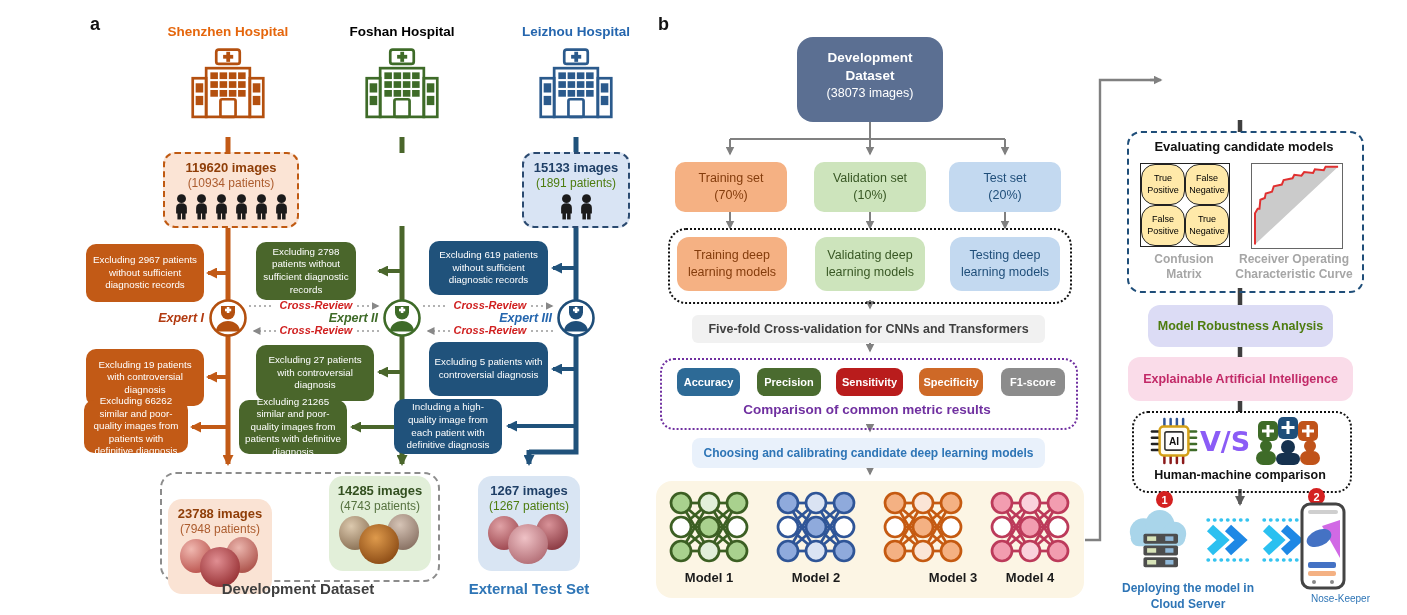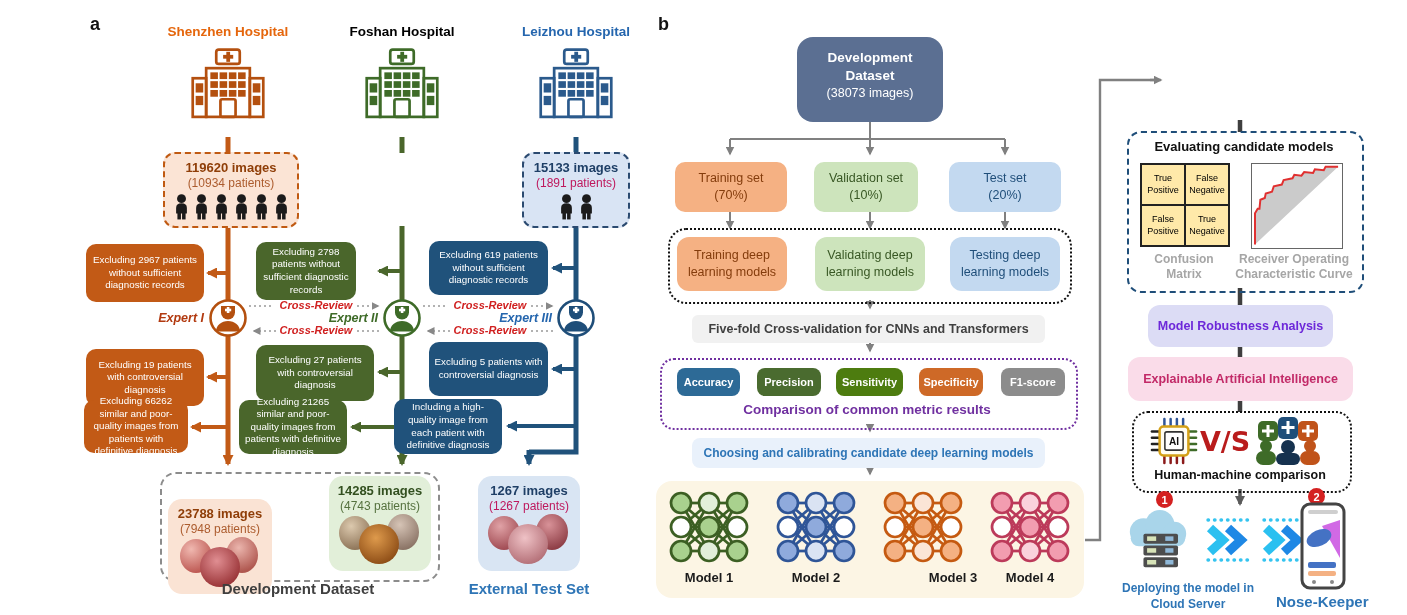--- a/index.html
+++ b/index.html
@@ -1,37 +1,37 @@
 <!DOCTYPE html>
 <html><head>
 <meta charset="utf-8">
 <style>
   html,body{margin:0;padding:0;background:#fff;}
   .stage{position:relative;width:1407px;height:615px;background:#fff;
          font-family:"Liberation Sans",sans-serif;overflow:hidden;}
   .abs{position:absolute;}
   .pre{white-space:pre-line;}
-  .ctr{display:flex;align-items:center;justify-content:center;text-align:center;}
+  .ctr{display:flex;align-items:center;justify-content:center;text-align:center;border-radius:14px;}
   .wires{position:absolute;left:0;top:0;z-index:1;}
   .lvl{z-index:2;}
   
   .plabel{font-size:18px;font-weight:bold;color:#111;}
   
   .htitle{font-size:13.5px;font-weight:bold;text-align:center;}
   .t-o{color:#E5660C;} .t-g{color:#000000;} .t-b{color:#2566AE;}
   
   .cntbox{border-radius:12px;text-align:center;padding-top:6px;box-sizing:border-box;}
   .cb-o{background:#FBE4D5;border:2px dashed #C05A12;}
   .cb-g{background:#E2EFD8;border:2px dashed #4A662B;}
   .cb-b{background:#D9E4F4;border:2px dashed #2B4A70;}
   .cnt{font-size:13px;font-weight:bold;line-height:1.2;}
   .pat{font-size:12px;line-height:1.25;}
   .o-dk{color:#8F3E08;} .o-md{color:#AC5C2E;}
   .g-dk{color:#335020;} .g-md{color:#55713E;}
-  .b-dk{color:#1F3F66;} .b-md{color:#be185d;}
+  .b-dk{color:#1F3F66;} .b-md{color:#4d7c0f;}
   .people{display:flex;justify-content:center;gap:3px;margin-top:3px;}
   
   .excl{border-radius:10px;color:#fff;font-size:9.8px;line-height:1.28;
         box-sizing:border-box;padding:3px 5px;}
   .ex-o{background:#C25A16;} .ex-g{background:#4A662B;} .ex-b{background:#20527B;}
   
   .expert{font-style:italic;font-weight:bold;font-size:12.5px;text-align:right;}
   .e1{color:#B23A10;} .e2{color:#3E6B28;} .e3{color:#2566AE;}
   .crossrev{font-style:italic;font-weight:bold;font-size:11px;color:#D02020;text-align:center;}
   
@@ -47,45 +47,45 @@
   .devbox .sub{font-size:12.5px;margin-top:2px;}
   .split{border-radius:10px;font-size:12.5px;line-height:1.35;}
   .sp-o{background:#F5B183;color:#843C0C;}
   .sp-g{background:#CDE4BC;color:#385724;}
   .sp-b{background:#C3D9F0;color:#1F4E79;}
   .stagebox{border-radius:12px;font-size:12.5px;line-height:1.35;}
   .dotblack{border:2px dotted #111;border-radius:18px;}
   .dotpurple{border:2px dotted #7030A0;border-radius:14px;}
   .graybar{background:#F1F1F1;border-radius:6px;font-size:12.5px;font-weight:bold;color:#404040;}
   .chip{border-radius:8px;color:#fff;font-size:11px;font-weight:bold;}
-  .m1{background:#2D6A96;} .m2{background:#4A6B2F;} .m3{background:#4d7c0f;}
+  .m1{background:#2D6A96;} .m2{background:#4A6B2F;} .m3{background:#b91c1c;}
   .m4{background:#CE6927;} .m5{background:#8C8C8C;}
   .capt{font-size:13.5px;font-weight:bold;color:#7030A0;text-align:center;}
   .choosebar{background:#E9F1FB;border-radius:8px;font-size:12px;font-weight:bold;color:#2E75B6;}
   .modelsbox{background:#FCF5E4;border-radius:16px;}
   .mlabel{font-size:13px;font-weight:bold;color:#1a1a1a;text-align:center;}
   
   .etsbox{background:#DBE8F7;border-radius:16px;text-align:center;padding-top:11px;box-sizing:border-box;}
   .etsbox .ttl{font-size:14px;font-weight:bold;color:#2E75B6;line-height:1.3;}
   .etsbox .sub{font-size:13px;color:#2E75B6;margin-top:2px;}
   .evalbox{border:2px dashed #1F4E79;border-radius:14px;}
   .evaltitle{font-size:13px;font-weight:bold;color:#111;text-align:center;}
   .confgrid{display:grid;grid-template-columns:44px 44px;grid-template-rows:41px 41px;
             border:1.5px solid #222;}
   .confcell{background:#FFE9A9;border:0.75px solid #222;font-size:9px;line-height:1.3;}
   .graylbl{color:#A6A6A6;font-size:12px;font-weight:bold;text-align:center;line-height:1.25;}
-  .robust{background:#DCDCF5;border-radius:12px;font-size:12.5px;font-weight:bold;color:#6d28d9;}
+  .robust{background:#DCDCF5;border-radius:12px;font-size:12.5px;font-weight:bold;color:#4d7c0f;}
   .xai{background:#FADCE9;border-radius:12px;font-size:12.5px;font-weight:bold;color:#C22A68;}
   .hmbox{border:2px dotted #111;border-radius:16px;}
   .hmlabel{font-size:12.5px;font-weight:bold;color:#111;text-align:center;}
-  .vs{font-size:27px;font-weight:800;color:#b91c1c;font-family:"DejaVu Sans",sans-serif;}
+  .vs{font-size:27px;font-weight:800;color:#8b5cf6;font-family:"DejaVu Sans",sans-serif;}
   .badge{width:17px;height:17px;border-radius:50%;background:#D42020;color:#fff;
          font-size:11px;font-weight:bold;display:flex;align-items:center;justify-content:center;}
   .deploylbl{font-size:12px;font-weight:bold;color:#2E75B6;text-align:center;line-height:1.3;}
-  .applbl{font-size:15px;font-weight:bold;color:#2E75B6;text-align:left;}
+  .applbl{font-size:10px;font-weight:normal;color:#2E75B6;text-align:right;}
   .netsvg{--s:#000;--f:#fff;--l:#eee;}
 </style>
 </head>
 <body>
 
 <div class="stage">
 
   <svg width="0" height="0" style="position:absolute">
     <defs>
       <symbol id="person" viewBox="0 0 18 28">
@@ -355,21 +355,21 @@
   <div class="abs lvl devbox" style="left:797px;top:37px;width:146px;height:85px;">
     <div class="ttl pre">Development
 Dataset</div>
     <div class="sub">(38073 images)</div>
   </div>
 
   <div class="abs lvl split sp-o ctr" style="left:675px;top:162px;width:112px;height:50px;">
     <div><span>Training set</span><br>
     <span>(70%)</span></div>
   </div>
-  <div class="abs lvl split sp-g ctr" style="left:814px;top:162px;width:104px;height:50px;">
+  <div class="abs lvl split sp-g ctr" style="left:814px;top:162px;width:112px;height:50px;">
     <div><span>Validation set</span><br>
     <span>(10%)</span></div>
   </div>
   <div class="abs lvl split sp-b ctr" style="left:949px;top:162px;width:112px;height:50px;">
     <div><span>Test set</span><br>
     <span>(20%)</span></div>
   </div>
 
   <div class="abs dotblack" style="left:668px;top:228px;width:400px;height:72px;z-index:1;"></div>
   <div class="abs lvl stagebox sp-o ctr" style="left:677px;top:237px;width:110px;height:54px;">Training deep learning models</div>

